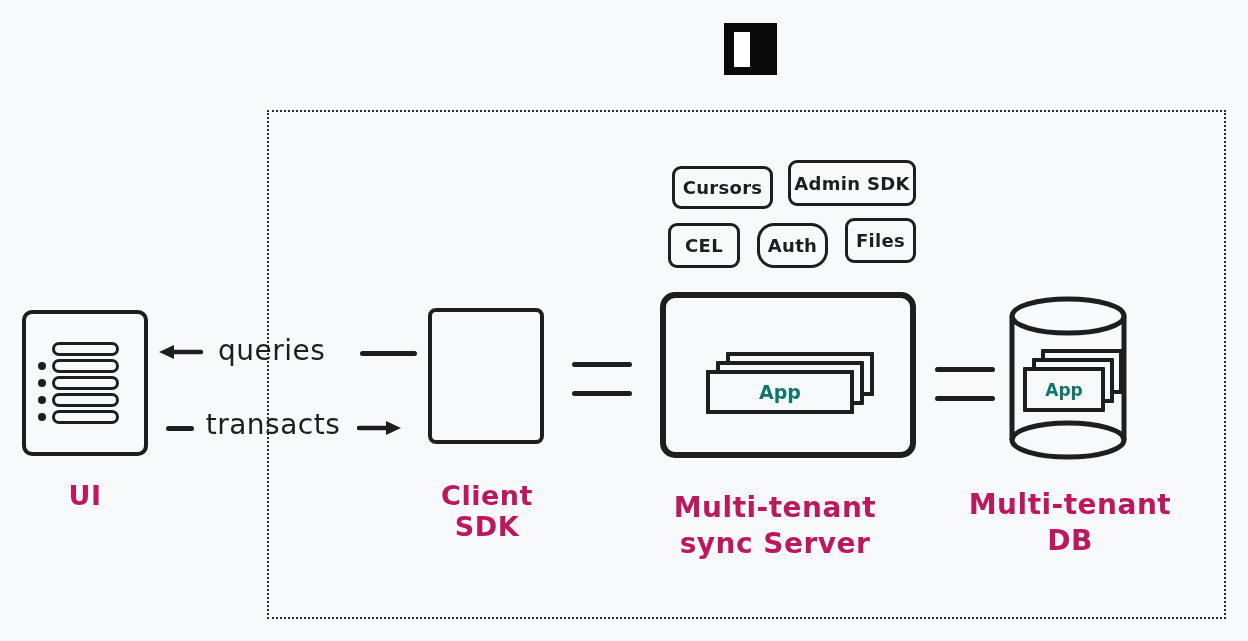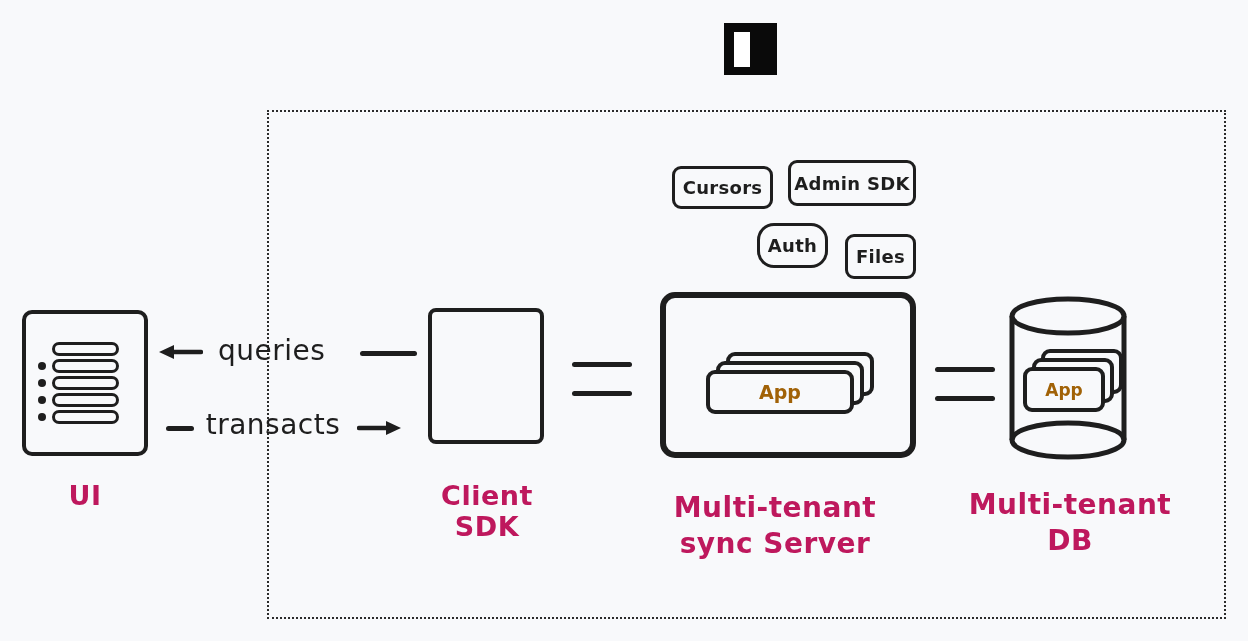--- a/index.html
+++ b/index.html
@@ -76,24 +76,24 @@
     position:absolute; left:0; width:60px; height:5px;
     background:#1e1e1e; border-radius:3px;
   }
   .equals .bar.b2{ top:29px; }
   .eq-left{ left:572px; top:362px; }
   .eq-right{ left:935px; top:367px; }
   
   .stack{ position:absolute; }
   .card{
     position:absolute; background:#f8f9fb;
-    border:4px solid #1e1e1e; border-radius:9px;
+    border:4px solid #1e1e1e; border-radius:1px;
     box-sizing:border-box;
     display:flex; align-items:center; justify-content:center;
-    font-weight:700; color:#a16207;
+    font-weight:700; color:#0f766e;
   }
   .server-stack{ left:706px; top:352px; width:170px; height:64px; }
   .server-stack .c3{ left:20px; top:0;  width:148px; height:44px; }
   .server-stack .c2{ left:10px; top:9px; width:148px; height:44px; }
   .server-stack .c1{ left:0;   top:18px; width:148px; height:44px; font-size:19px; }
   .db-stack{ left:1023px; top:349px; width:104px; height:65px; }
   .db-stack .c3{ left:18px; top:0;  width:82px; height:45px; }
   .db-stack .c2{ left:9px;  top:9px; width:82px; height:45px; }
   .db-stack .c1{ left:0;    top:18px; width:82px; height:45px; font-size:17px; }
   
@@ -103,35 +103,36 @@
     position:absolute; background:#f8f9fb;
     border:3.5px solid #1e1e1e; border-radius:9px;
     box-sizing:border-box;
     display:flex; align-items:center; justify-content:center;
     font-weight:700; font-size:18px; letter-spacing:0.3px; color:#1e1e1e;
   }
   .badge-cursors{ left:672px; top:166px; width:101px; height:43px; }
   .badge-admin  { left:788px; top:160px; width:128px; height:46px; }
   .badge-cel    { left:668px; top:223px; width:72px;  height:45px; }
   .badge-auth   { left:757px; top:223px; width:71px;  height:45px;border-radius:17px; }
-  .badge-files  { left:845px; top:218px; width:71px;  height:45px;margin-top:16px; }
+  .badge-files  { left:845px; top:218px; width:71px;  height:45px; }
 </style>
 </head>
 <body>
 
 <div class="canvas">
 
   <div class="logo">
     <div class="logo-bar"></div>
   </div>
 
   <div class="boundary"></div>
 
   <div class="badge badge-admin">Admin SDK</div>
   <div class="badge badge-cursors">Cursors</div>
+  <div class="badge badge-cel">CEL</div>
   <div class="badge badge-auth">Auth</div>
   <div class="badge badge-files">Files</div>
 
   <div class="node ui-box">
     <div>
       <div class="ui-row" style="top:28px;">
           <span class="ui-pill"></span>
         </div>
       <div class="ui-row" style="top:45px;">
           <span class="ui-dot"></span>

